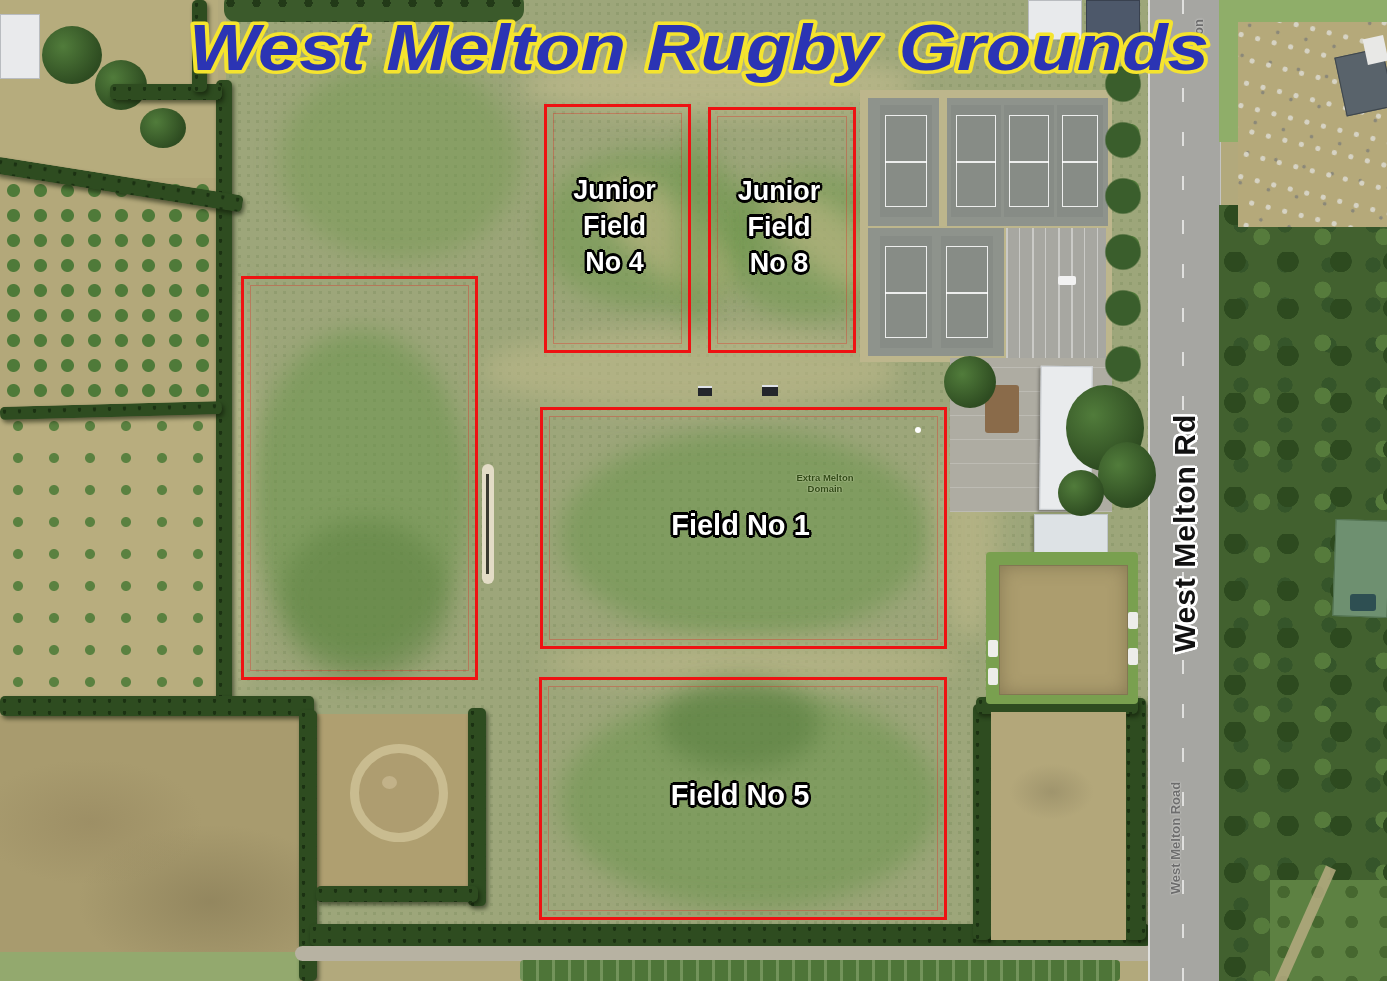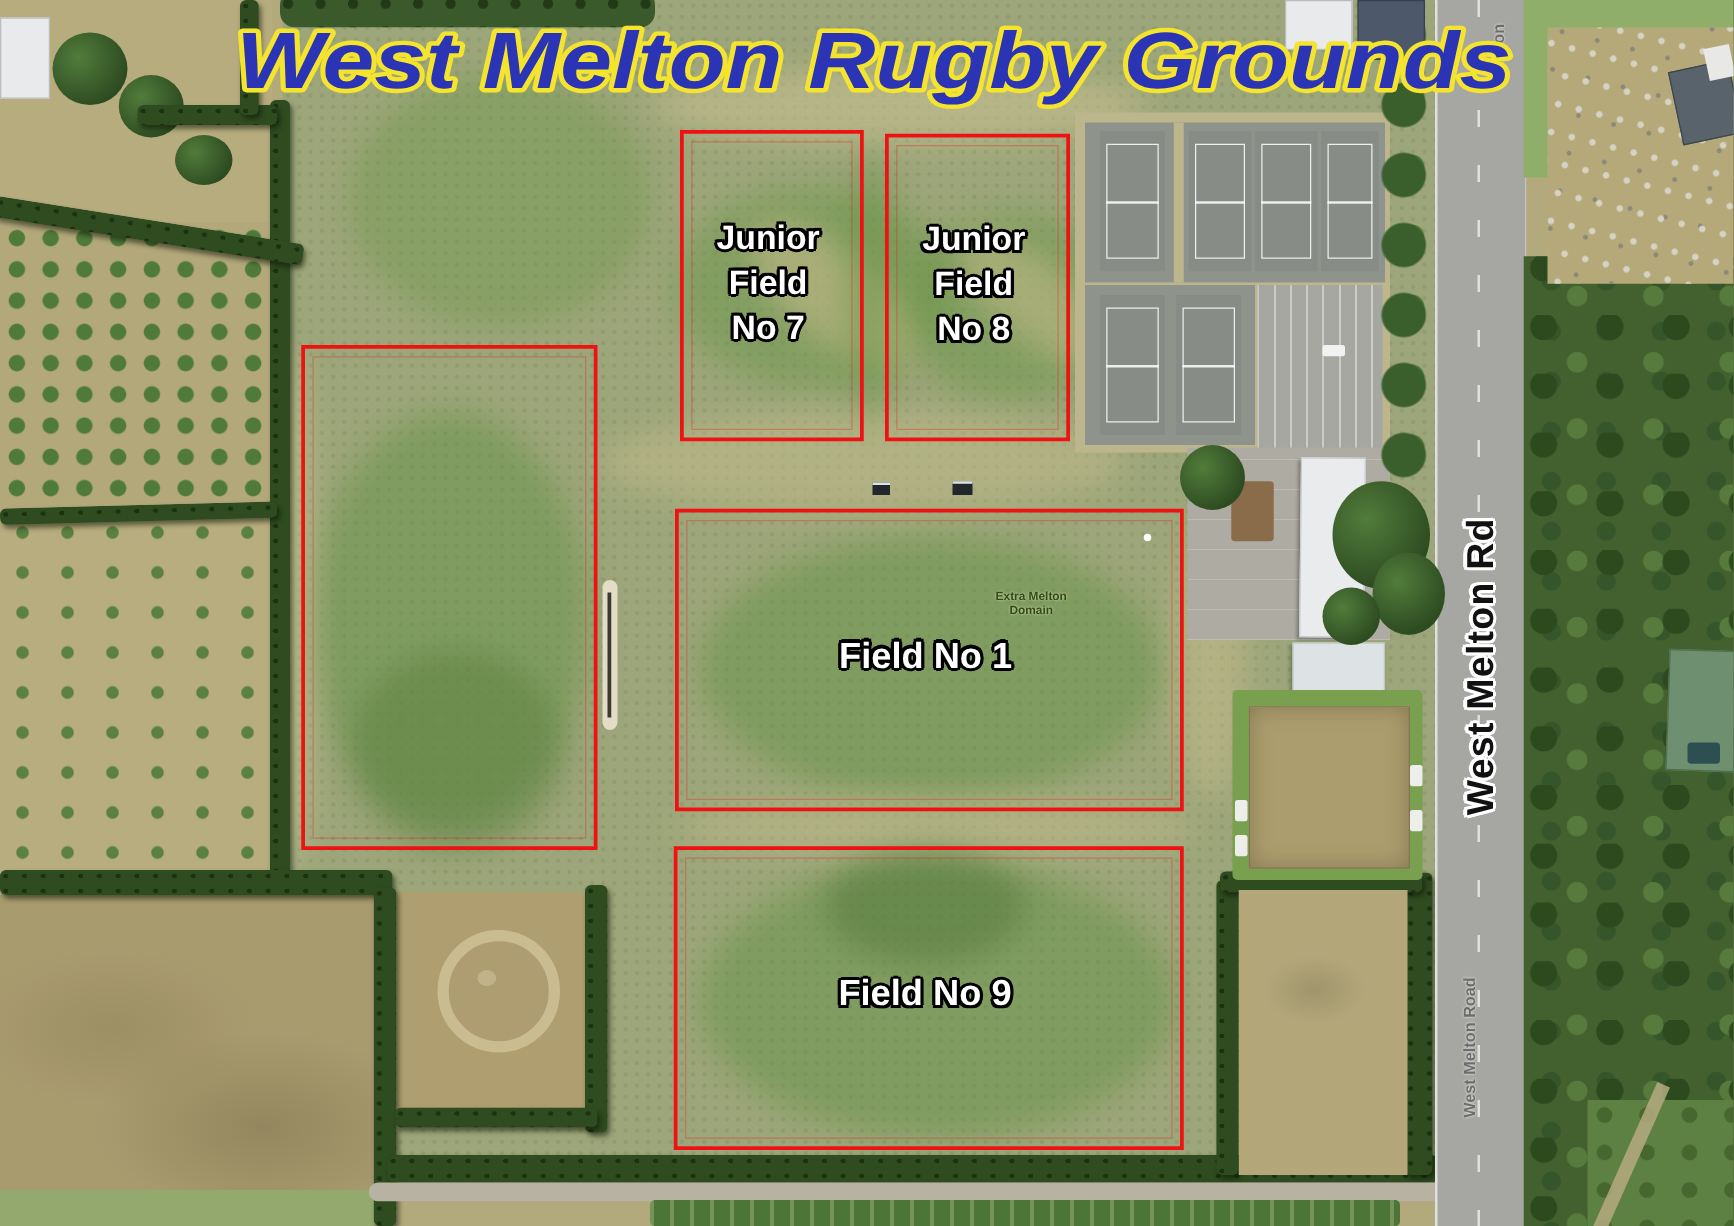--- a/index.html
+++ b/index.html
@@ -277,32 +277,32 @@
 
   <div class="fieldbox" id="box-jf4"></div>
   <div class="fieldbox" id="box-jf5"></div>
   <div class="fieldbox" id="box-f3"></div>
   <div class="fieldbox" id="box-f1"></div>
   <div class="fieldbox" id="box-f2"></div>
 
   <div class="olabel" id="label-jf4">
     <span>Junior</span>
     <span>Field</span>
-    <span>No 7</span>
+    <span>No 4</span>
   </div>
   <div class="olabel" id="label-jf5">
     <span>Junior</span>
     <span>Field</span>
     <span>No 8</span>
   </div>
   <div class="olabel" id="label-f1">
     <span>Field No 1</span>
   </div>
   <div class="olabel" id="label-f2">
-    <span>Field No 9</span>
+    <span>Field No 5</span>
   </div>
   <div class="abs" id="label-road">West Melton Rd</div>
 
   <svg id="title-svg" viewBox="0 0 1066 94">
     <text x="533" y="68" text-anchor="middle" textLength="1020" lengthAdjust="spacingAndGlyphs">West Melton Rugby Grounds</text>
   </svg>
 
 </div>
 
 </body></html>

